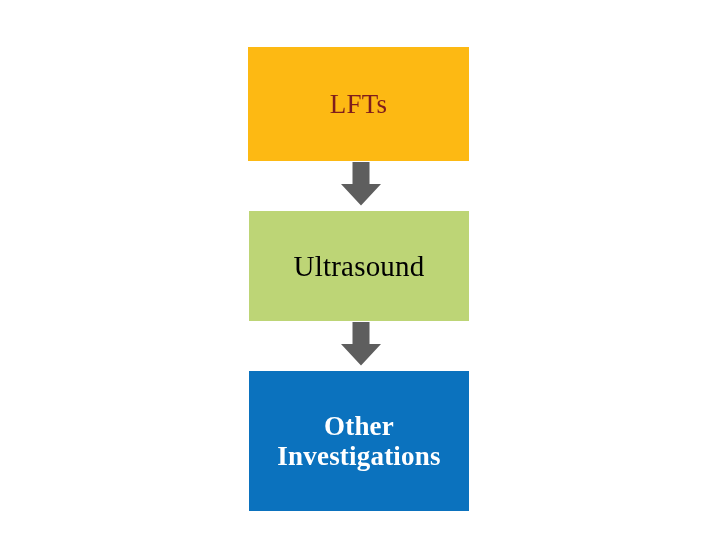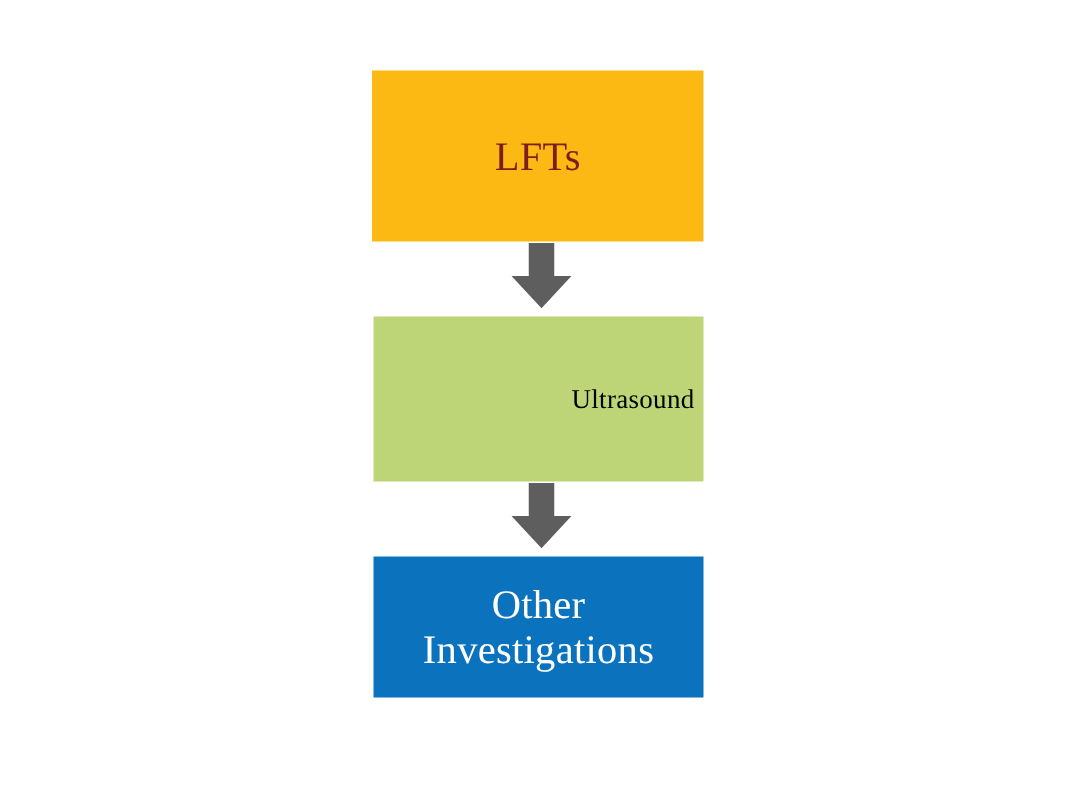--- a/index.html
+++ b/index.html
@@ -51,33 +51,33 @@
   }
 
   
   #box-ultrasound {
     left: 249px;
     top: 211px;
     width: 220px;
     height: 110px;
     background: #BDD576;
     color: #000000;
-    font-size: 18px;
-    justify-content: flex-end;
+    font-size: 29px;
   }
 
   
   #box-other {
     left: 249px;
     top: 371px;
     width: 220px;
-    height: 94px;
+    height: 140px;
     background: #0B72BE;
     color: #FFFFFF;
     font-size: 27px;
+    font-weight: bold;
   }
 
   
   .down-arrow {
     position: absolute;
     width: 42px;
     height: 44px;
     left: 340px;
   }
   .down-arrow svg {

